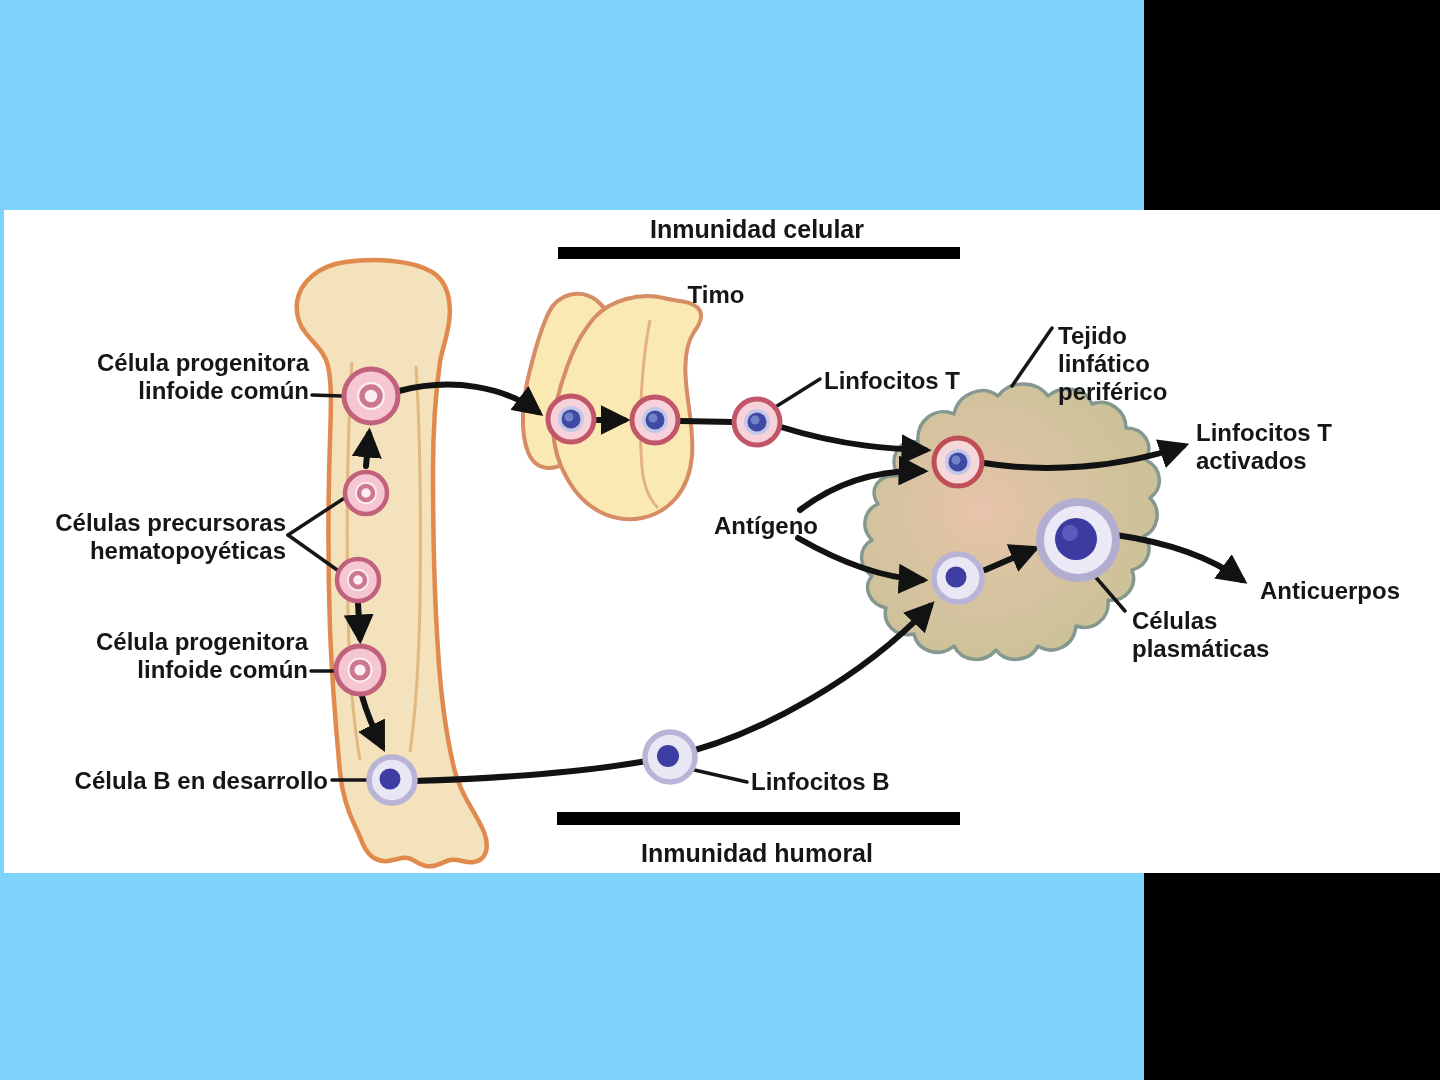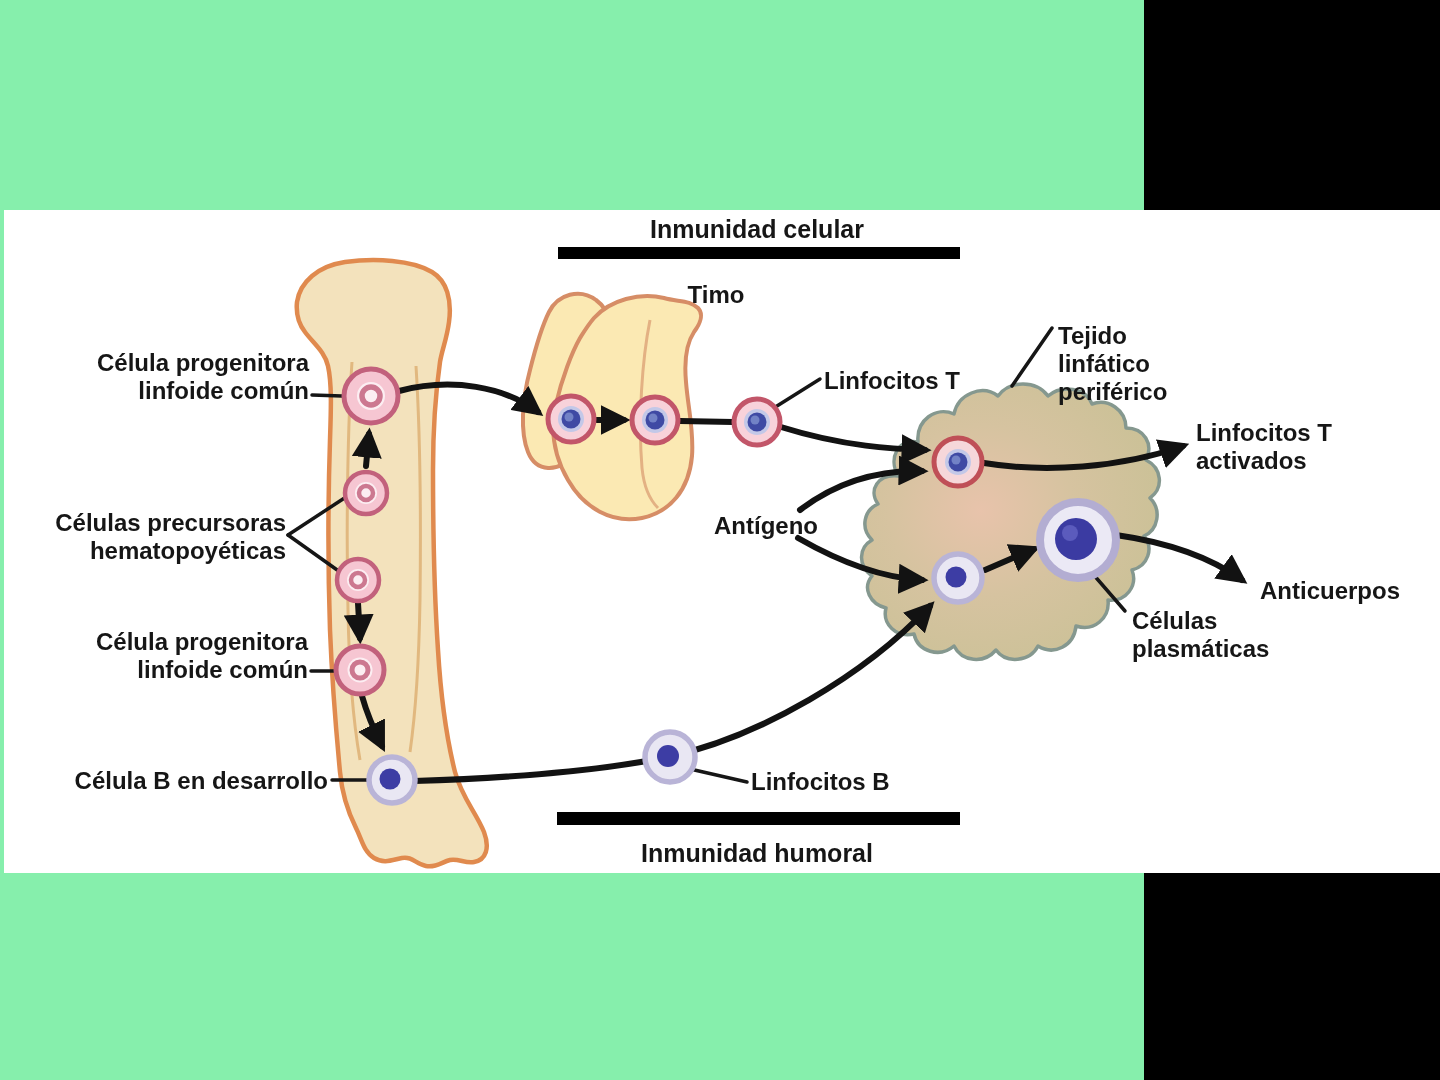--- a/index.html
+++ b/index.html
@@ -1,16 +1,16 @@
 <!DOCTYPE html>
 <html><head>
 <meta charset="utf-8">
 <style>
   html,body{margin:0;padding:0;background:#000;width:1440px;height:1080px;overflow:hidden}
-  .frame{position:relative;width:1144px;height:1080px;background:#86efac}
+  .frame{position:relative;width:1144px;height:1080px;background:#7dd3fc}
   svg{position:absolute;top:0;left:0;display:block}
   text{font-family:"Liberation Sans",sans-serif;font-weight:bold;fill:#161616}
   .lbl{font-size:24px}
   .ttl{font-size:25px}
   .arrow{stroke:#121212;stroke-width:6;fill:none;stroke-linecap:round}
   .ptr{stroke:#161616;stroke-width:3.5;fill:none;stroke-linecap:round}
 </style>
 </head>
 <body>
 

